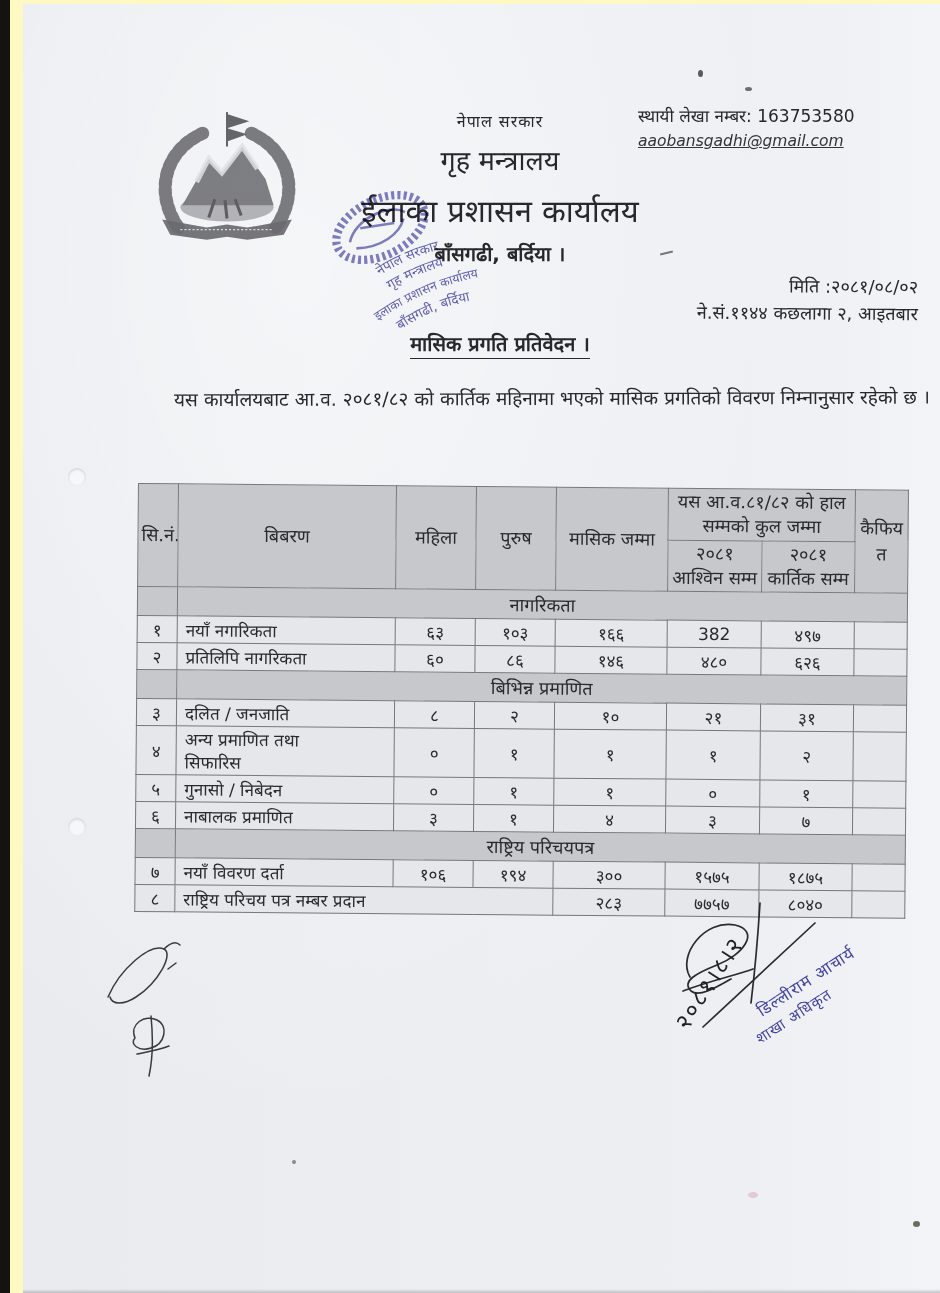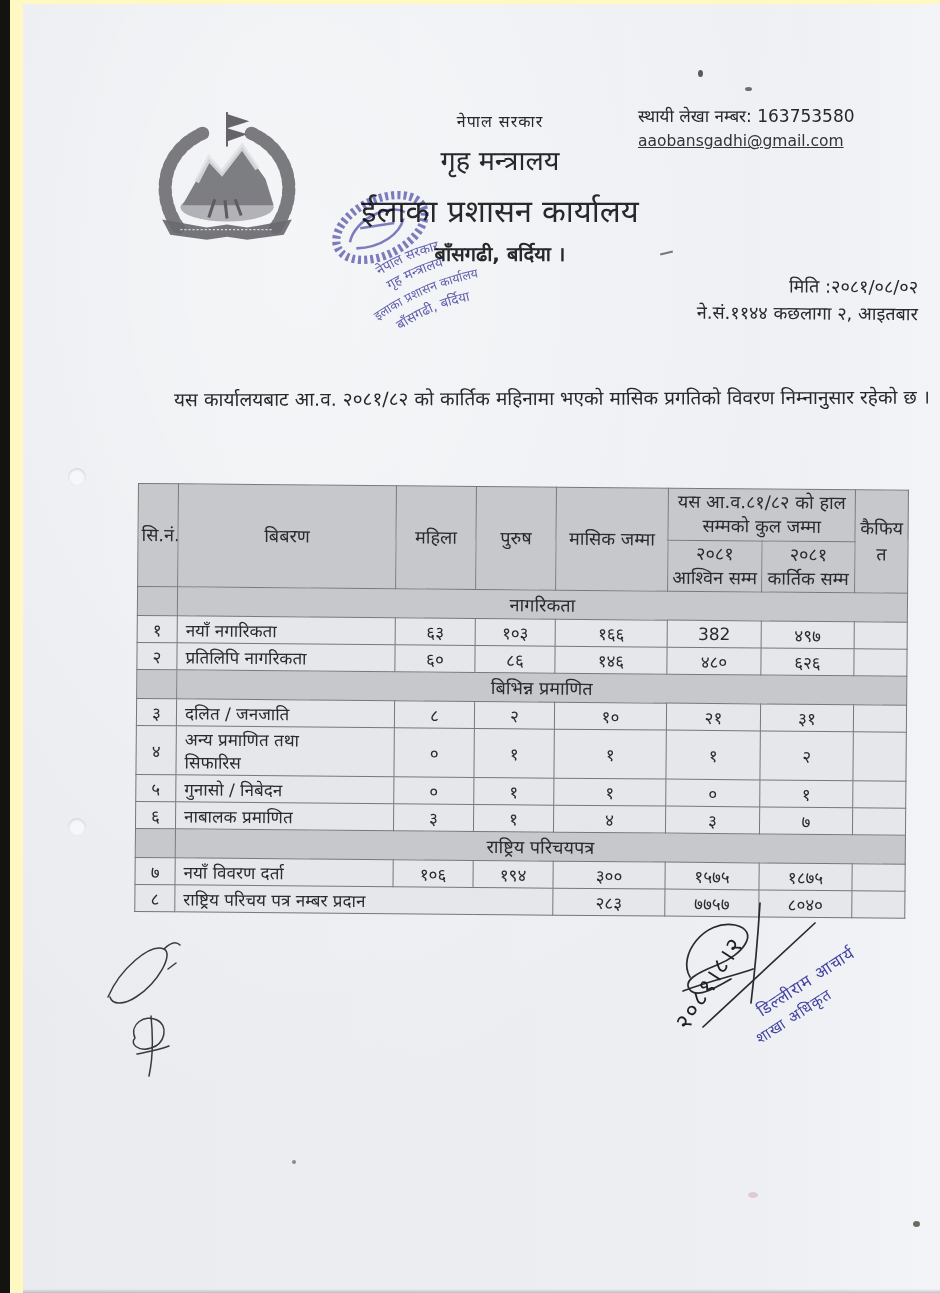--- a/index.html
+++ b/index.html
@@ -12,21 +12,21 @@
            linear-gradient(90deg,#e9ebef 0%,#edeff3 78%,#f3f4f7 100%);
   }
   .abs{position:absolute;}
   
   #letterhead{left:300px;top:110px;width:380px;text-align:center;}
   .lh-gov{font-size:16px;letter-spacing:1px;}
   .lh-min{font-size:27px;margin-top:9px;}
   .lh-office{font-size:31px;margin-top:11px;}
   .lh-addr{font-size:20px;margin-top:9px;font-weight:bold;}
   #contact{left:628px;top:103px;width:285px;font-size:17px;line-height:1.55;}
-  #contact .email{font-size:15.5px;text-decoration:underline;color:#333338;}
+  #contact .email{font-size:15.5px;text-decoration:underline;color:#333338;font-style:italic;}
   #contact .plus{font-size:16px;font-family:"DejaVu Serif","Liberation Serif",serif;}
   #dateblock{left:540px;top:272px;width:368px;text-align:right;font-size:18px;
              line-height:1.5;transform:rotate(.4deg);}
   #title{left:330px;top:330px;width:320px;text-align:center;font-size:20px;font-weight:bold;}
   #title span{border-bottom:1.5px solid #2a2a2e;padding-bottom:2px;}
   #bodypara{left:106px;top:384px;width:814px;font-size:19px;line-height:1.55;
             text-indent:58px;transform:rotate(-.2deg);}
   
   #tablewrap{left:128px;top:483px;width:770px;transform:rotate(.5deg);transform-origin:0 0;}
   table{border-collapse:collapse;table-layout:fixed;width:770px;background:#e6e7ea;
@@ -110,20 +110,23 @@
       <text font-size="12"><textPath href="#arc3" startOffset="50%">इलाका प्रशासन कार्यालय</textPath></text>
       <text><textPath href="#arc4" startOffset="50%">बाँसगढी, बर्दिया</textPath></text>
     </g>
   </svg>
 
   <div class="abs" id="dateblock">
     <div>मिति :२०८१/०८/०२</div>
     <div>ने.सं.११४४ कछलागा २, आइतबार</div>
   </div>
 
+  <div class="abs" id="title">
+    <span>मासिक प्रगति प्रतिवेदन ।</span>
+  </div>
   <div class="abs" id="bodypara">यस कार्यालयबाट आ.व. २०८१/८२ को कार्तिक महिनामा भएको मासिक प्रगतिको विवरण निम्नानुसार रहेको छ ।</div>
 
   <div class="abs" id="tablewrap">
     <table>
       <colgroup>
         <col style="width:40px">
           <col style="width:218px">
           <col style="width:80px">
           <col style="width:80px">
         <col style="width:112px">

